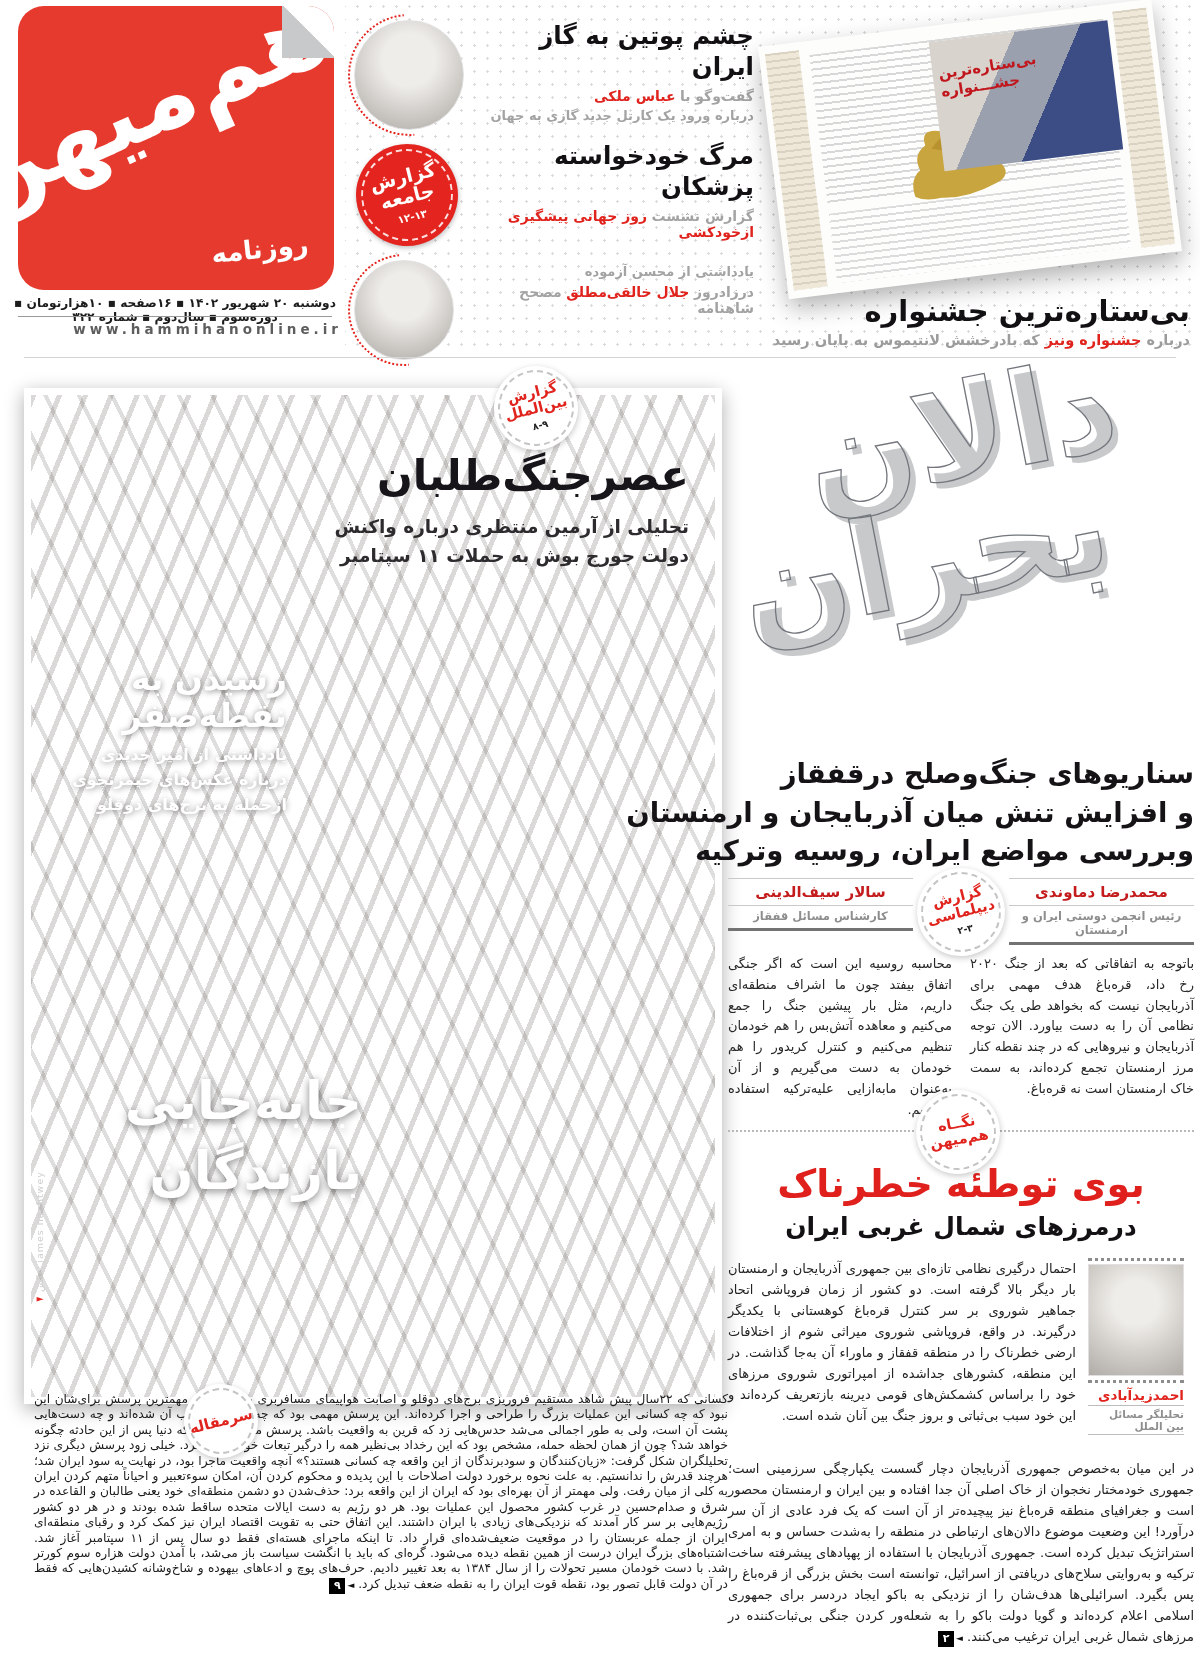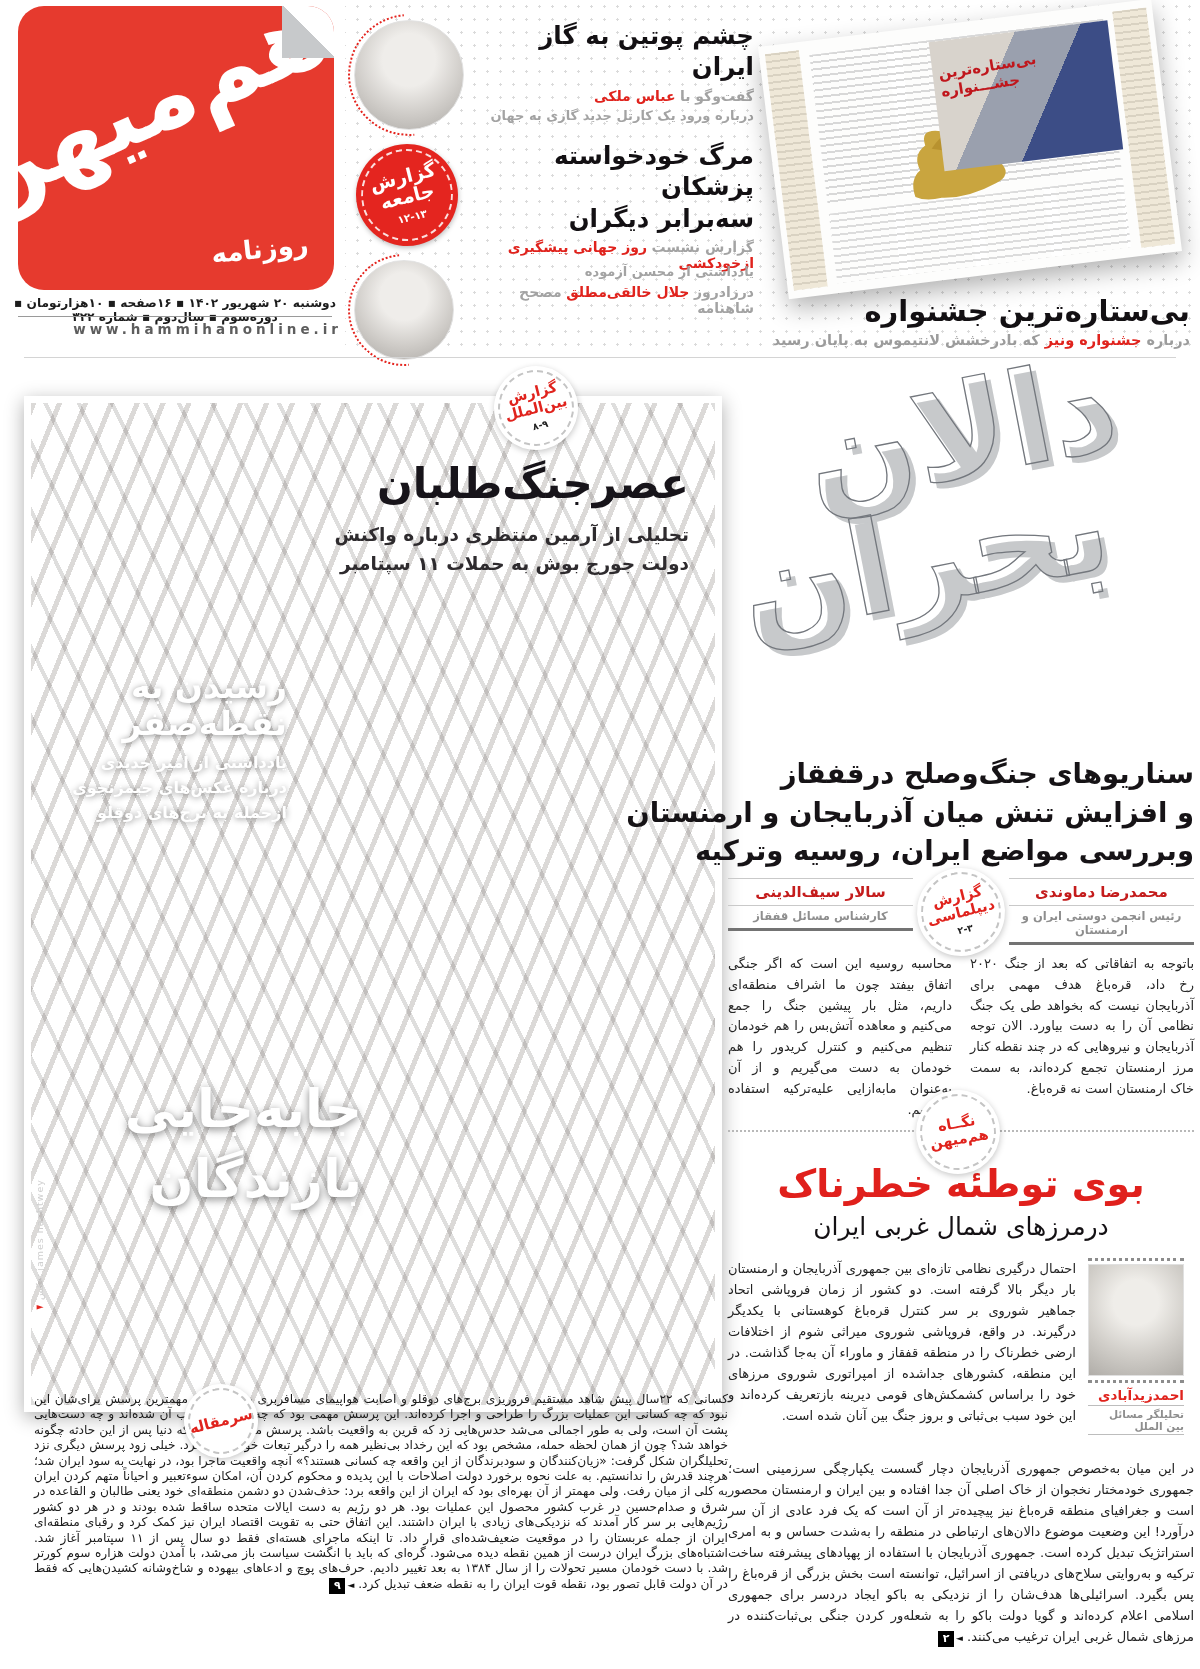--- a/index.html
+++ b/index.html
@@ -69,21 +69,21 @@
           font-size:15px;line-height:1.2;transform:rotate(-2deg);}
   .spread .botrow{position:absolute;left:50px;right:50px;bottom:10px;height:70px;
           background-image:repeating-linear-gradient(#dcdcdc 0 2px,transparent 2px 7px),
           repeating-linear-gradient(90deg,transparent 0 64px,#fff 64px 76px);}
   .fest-title{position:absolute;right:6px;top:288px;width:428px;text-align:right;font-size:29px;
           font-weight:700;color:#131013;}
   .fest-sub{position:absolute;right:6px;top:326px;width:428px;text-align:right;font-size:14.5px;font-weight:700;}
   .fest-sub .g{color:#9c9c9c;} .fest-sub .r{color:#e0231d;}
   .divider{position:absolute;left:24px;top:357px;width:1152px;border-top:1px solid #d4d4d4;}
   
-  .photo-frame{position:absolute;left:24px;top:396px;width:698px;height:1016px;background:#fff;
+  .photo-frame{position:absolute;left:24px;top:388px;width:698px;height:1016px;background:#fff;
                box-shadow:0 5px 18px rgba(0,0,0,.32);padding:7px;box-sizing:border-box;}
   .photo{position:relative;width:100%;height:100%;overflow:hidden;
      background:
        radial-gradient(ellipse at 78% 10%,rgba(255,255,255,.95),rgba(255,255,255,0) 48%),
        radial-gradient(ellipse at 25% 22%,rgba(214,200,190,.85),rgba(214,200,190,0) 55%),
        radial-gradient(ellipse at 60% 55%,rgba(120,98,84,.55),rgba(120,98,84,0) 60%),
        linear-gradient(180deg,#d7cdc6 0%,#bcaca1 28%,#96restore 0,#96816f 52%,#6b584a 72%,#402f27 100%);}
   .photo::after{content:"";position:absolute;inset:0;
      background:repeating-linear-gradient(112deg,rgba(52,38,30,.22) 0 5px,transparent 5px 24px),
                 repeating-linear-gradient(64deg,rgba(30,22,18,.18) 0 4px,transparent 4px 30px);
@@ -124,21 +124,21 @@
   .a-name{font-size:15px;font-weight:700;color:#c41c1c;border-top:1px solid #c9c9c9;
           border-bottom:1px solid #c9c9c9;padding:4px 6px;}
   .a-role{font-size:11.5px;color:#8e8e8e;font-weight:700;border-bottom:3px solid #737373;padding:3px 0 5px;}
   .badge-slot{width:96px;position:relative;height:64px;}
   .quotes{position:absolute;left:0;top:592px;width:100%;display:flex;gap:18px;}
   .quote{flex:1;text-align:justify;font-size:13px;line-height:1.6;color:#262626;}
   .dotrule{position:absolute;left:0;top:768px;width:100%;border-top:2px dotted #b8b8b8;}
   .op-head{position:absolute;left:0;top:800px;width:100%;text-align:center;font-size:38px;
            font-weight:700;color:#e0201c;}
   .op-subhead{position:absolute;left:0;top:850px;width:100%;text-align:center;font-size:25px;
-              font-weight:400;color:#141114;}
+              font-weight:700;color:#141114;}
   .zaid{position:absolute;right:10px;top:896px;width:96px;text-align:right;}
   .zaid .dots{border-top:3px dotted #8c8c8c;margin-bottom:3px;}
   .zaid-photo{width:96px;height:112px;background:radial-gradient(circle at 50% 34%,#efede9 0 26%,#d3d0cb 58%,#b0ada8 100%);
               border:1px solid #e0e0e0;box-sizing:border-box;}
   .zaid-name{font-size:13.5px;font-weight:700;color:#e0231d;margin-top:4px;}
   .zaid-role{font-size:10.5px;color:#8e8e8e;font-weight:700;border-top:1px solid #bdbdbd;
              border-bottom:1px solid #bdbdbd;padding:2px 0;margin-top:2px;}
   .op-lead{position:absolute;left:0;top:896px;width:348px;text-align:justify;font-size:13px;
            line-height:21px;color:#222;}
   .op-body{position:absolute;left:0;top:1096px;width:466px;text-align:justify;font-size:13px;
@@ -180,21 +180,20 @@
     </div>
 
     <div class="teaser" style="top:132px;height:112px;">
       <div class="badge-red">
         <span class="b1">گزارش</span>
         <span class="b1">جامعه</span>
         <span class="b2">۱۲-۱۳</span>
       </div>
       <div class="t-text">
         <div class="t-title">مرگ خودخواسته پزشکان</div>
-        <div class="t-title">سه‌برابر دیگران</div>
         <div class="kick">
           <span class="g">گزارش نشست</span>
           <span class="r">روز جهانی پیشگیری ازخودکشی</span>
         </div>
       </div>
     </div>
 
     <div class="teaser" style="top:252px;height:100px;">
       <div class="avatar" style="width:98px;height:98px;"></div>
       <div class="t-text">

